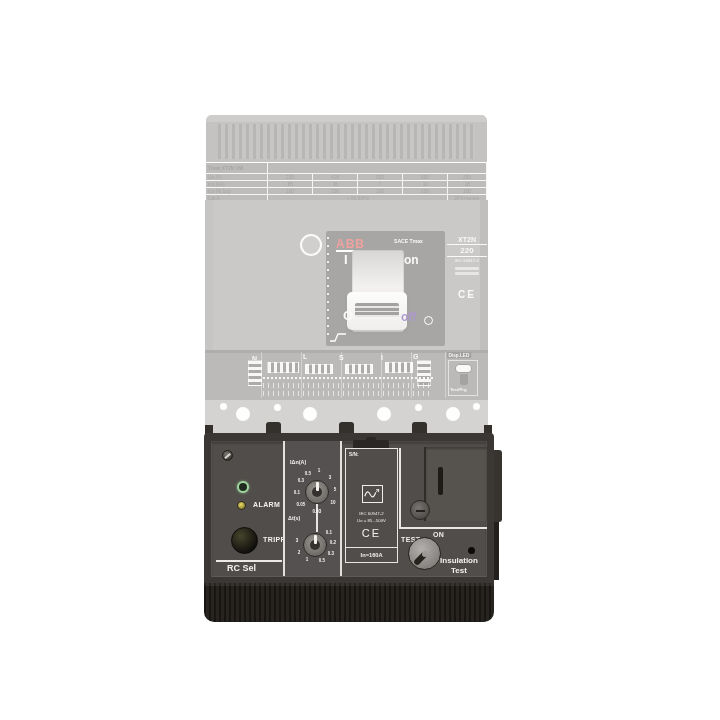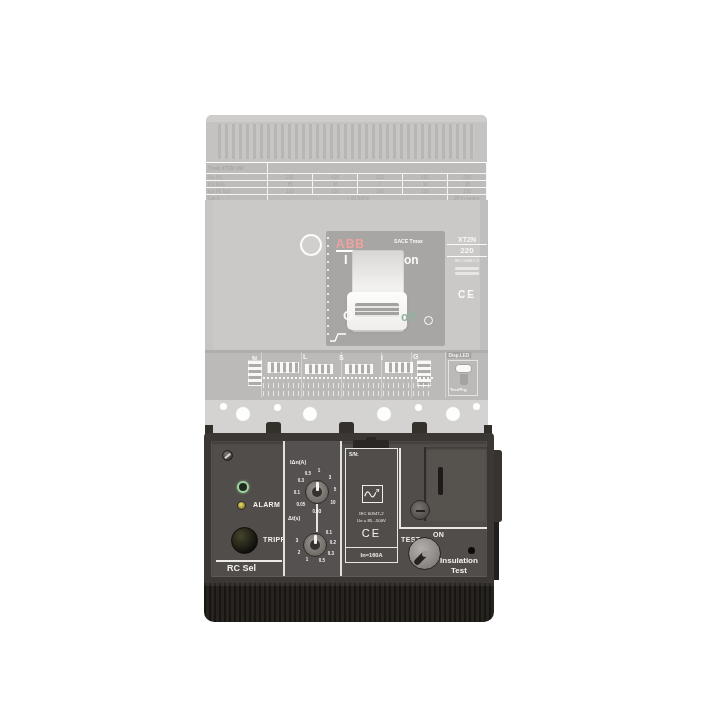--- a/index.html
+++ b/index.html
@@ -40,21 +40,21 @@
   .face .ticks { position:absolute; left:1px; top:6px; width:2px; bottom:6px;
     background:repeating-linear-gradient(180deg,rgba(255,255,255,.8) 0 2px,transparent 2px 8px); }
   .abb-logo { position:absolute; left:336px; top:237px; color:#e2332b; font-weight:bold;
     font-size:12px; letter-spacing:1px; }
   .abb-logo::after { content:""; position:absolute; left:0; top:13px; width:27px; height:2px; background:#fff; }
   .sace { position:absolute; left:394px; top:239px; color:#f2f0ed; font-size:6px; font-weight:bold;
     transform:scale(.85); transform-origin:left top; white-space:nowrap; }
   .sym-i  { position:absolute; left:344px; top:252px; color:#f6f4f1; font-size:13px; font-weight:bold; }
   .lbl-on { position:absolute; left:404px; top:253px; color:#f6f4f1; font-size:12px; font-weight:bold; }
   .sym-o  { position:absolute; left:343px; top:308px; color:#f6f4f1; font-size:13px; font-weight:bold; }
-  .lbl-off{ position:absolute; left:401px; top:310px; color:#14532d; font-size:12px; font-weight:bold; }
+  .lbl-off{ position:absolute; left:401px; top:310px; color:#4c1d95; font-size:12px; font-weight:bold; }
   .hwindow { position:absolute; left:352px; top:250px; width:52px; height:82px; border-radius:3px;
     background:linear-gradient(180deg,#a9a6a2,#e4e2df 45%,#bebbb8);
     box-shadow:inset 0 0 0 1px rgba(0,0,0,.18); }
   .handle { position:absolute; left:347px; top:292px; width:60px; height:38px; border-radius:5px;
     background:linear-gradient(180deg,#fbfbfa,#dcdad7); box-shadow:0 2px 3px rgba(0,0,0,.3); }
   .handle .grip { position:absolute; left:8px; top:11px; width:44px; height:14px; border-radius:2px;
     background:repeating-linear-gradient(180deg,#35322f 0 3px,#cfccc9 3px 4.5px); }
   .reset-dot { position:absolute; left:424px; top:316px; width:9px; height:9px; border-radius:50%;
     border:1.5px solid #fff; }
   .curve-ico { position:absolute; left:329px; top:332px; }

